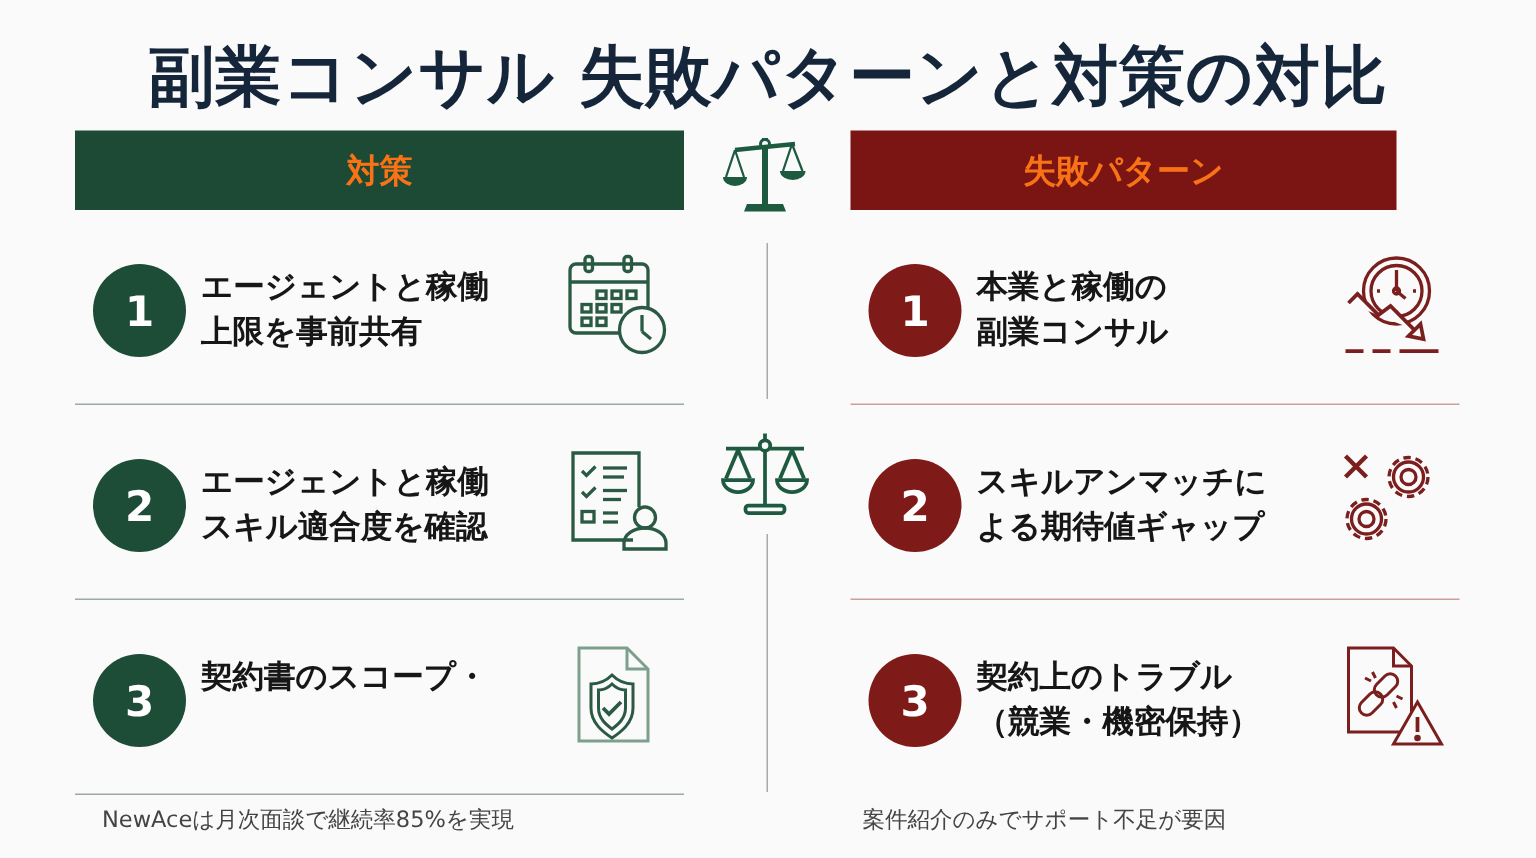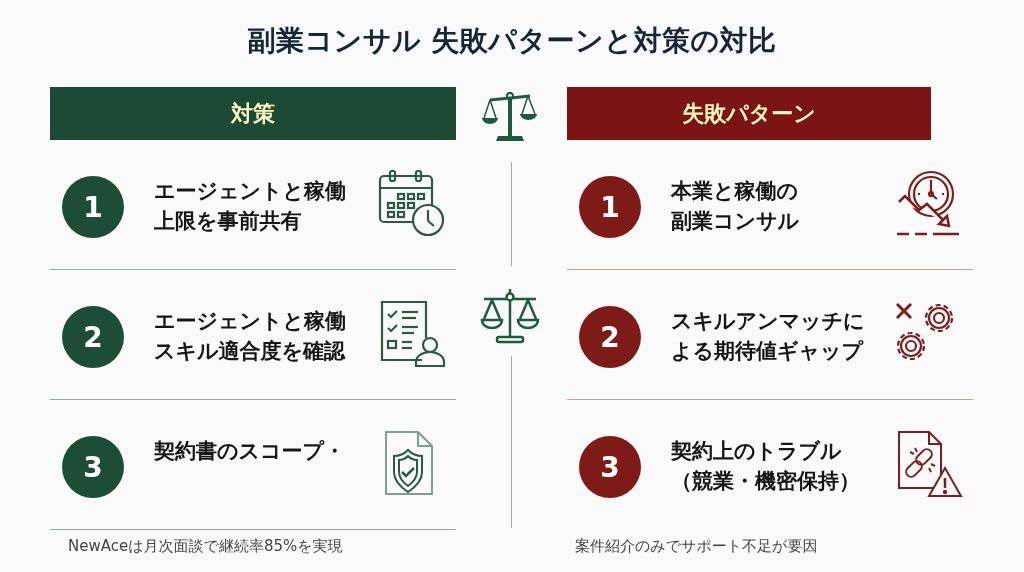--- a/index.html
+++ b/index.html
@@ -1,27 +1,27 @@
 <!DOCTYPE html>
 <html><head>
 <meta charset="utf-8">
 <style>
   * { box-sizing: border-box; margin: 0; padding: 0; }
   html, body { width: 1024px; height: 572px; background: #fafafa; overflow: hidden; }
   body { font-family: "DejaVu Sans", "Liberation Sans", sans-serif; color: #1a1a1a; position: relative; }
 
   .title {
     position: absolute; left: 0; top: 22px; width: 1024px; text-align: center;
-    font-size: 28px; font-weight: bold; color: #15263a; letter-spacing: 0.5px;
+    font-size: 44px; font-weight: bold; color: #15263a; letter-spacing: 0.5px;
   }
 
   .header-bar {
     position: absolute; top: 87px; height: 53px;
     display: flex; align-items: center; justify-content: center;
-    color: #fef9c3; font-size: 22px; font-weight: bold; text-align: right;
+    color: #f97316; font-size: 22px; font-weight: bold; text-align: right;
   }
   .header-left { left: 50px; width: 406px; background: #1c4a35; }
   .header-right { left: 567px; width: 364px; background: #7a1513; }
 
   .scale-top { position: absolute; left: 480px; top: 86px; width: 60px; height: 60px; }
   .scale-mid { position: absolute; left: 480px; top: 287px; width: 60px; height: 60px; }
 
   .vline { position: absolute; left: 511px; width: 1px; background: #a8a8a8; }
   .vline-1 { top: 162px; height: 104px; }
   .vline-2 { top: 356px; height: 172px; }
@@ -37,21 +37,21 @@
 
   .badge {
     position: absolute; left: 12px; top: 36px; width: 62px; height: 62px; border-radius: 50%;
     color: #fff; font-size: 28px; font-weight: bold;
     display: flex; align-items: center; justify-content: center;
   }
   .col-left .badge { background: #1e4d37; }
   .col-right .badge { background: #7e1a17; }
 
   .row-text {
-    position: absolute; left: 104px; top: 36px; font-size: 21px; font-weight: bold; line-height: 30px;
+    position: absolute; left: 84px; top: 36px; font-size: 21px; font-weight: bold; line-height: 30px;
     color: #161616; white-space: nowrap;
   }
   .row-text span { display: block; }
 
   .icon { position: absolute; top: 28px; width: 72px; height: 72px; }
   .col-left .icon { left: 326px; }
   .col-right .icon { left: 326px; }
 
   .footnote {
     position: absolute; top: 537px; font-size: 15px; color: #444;

